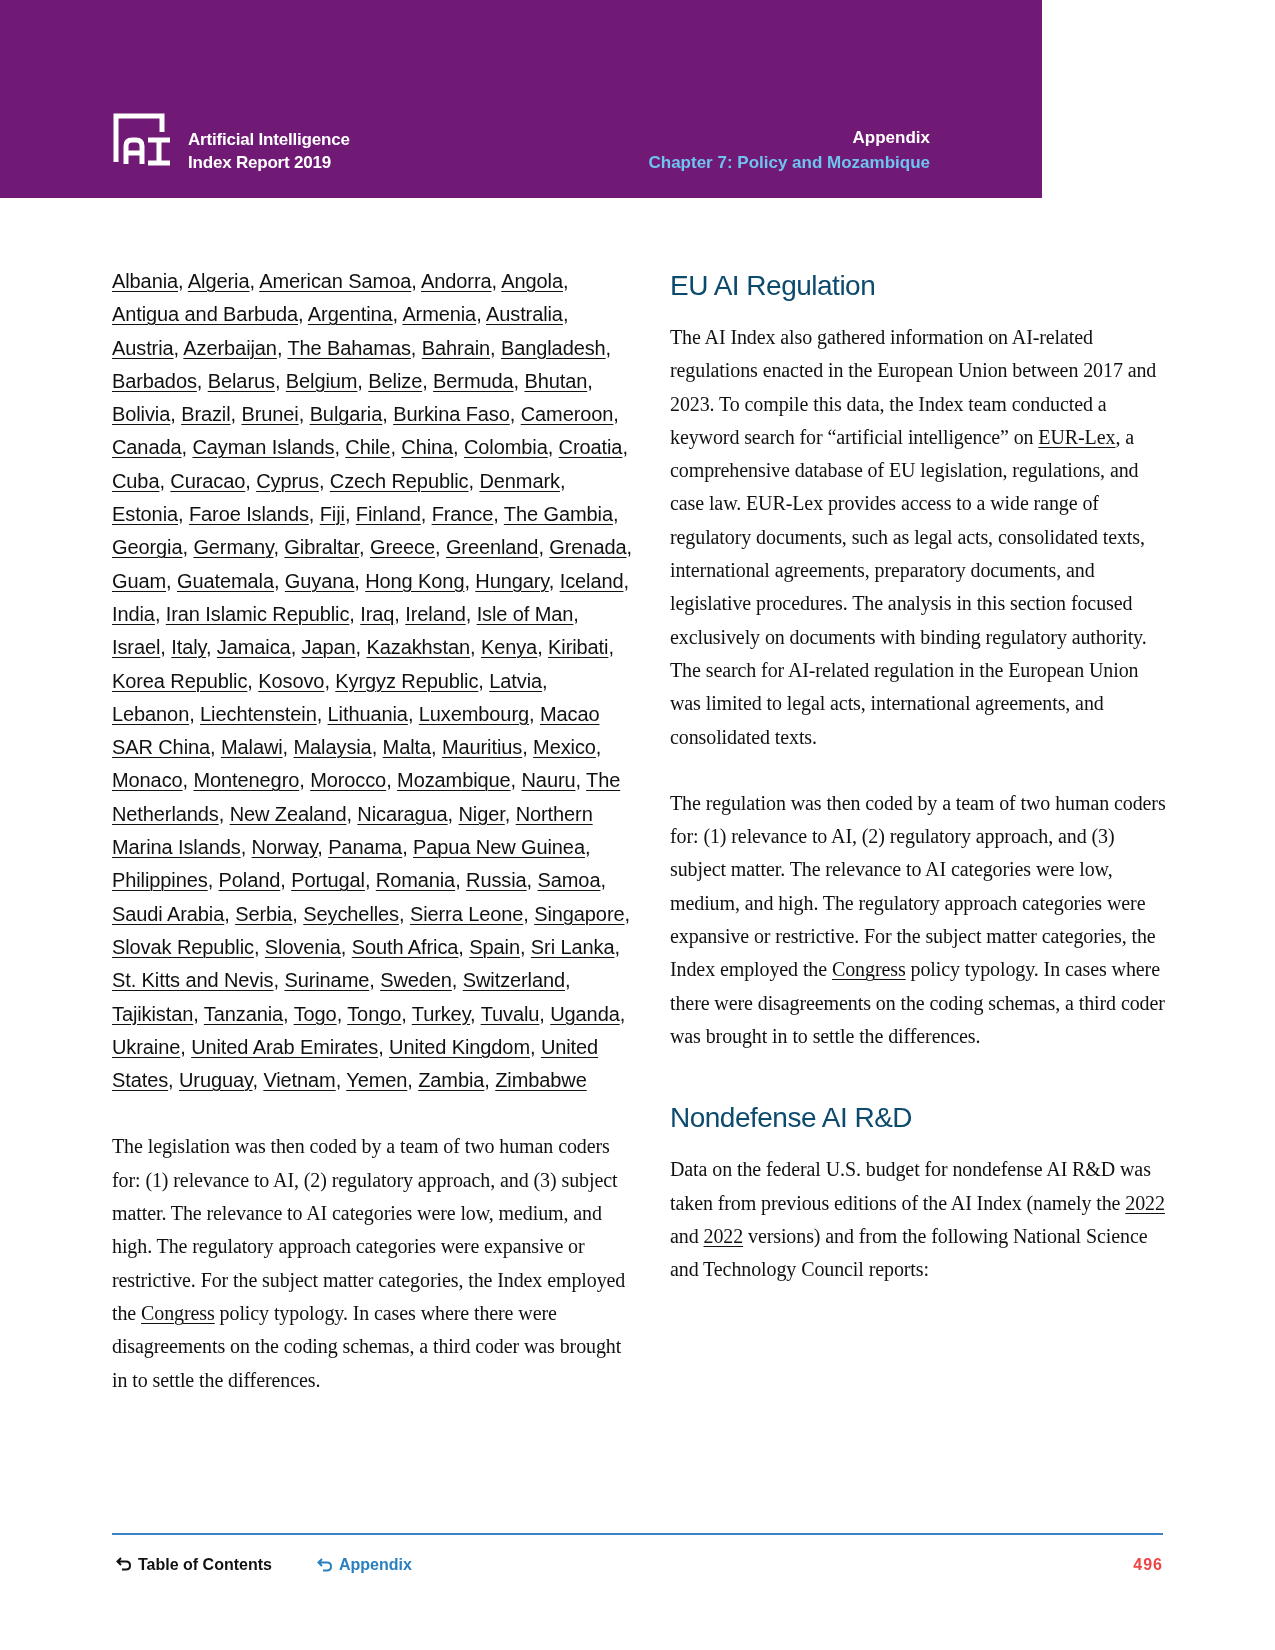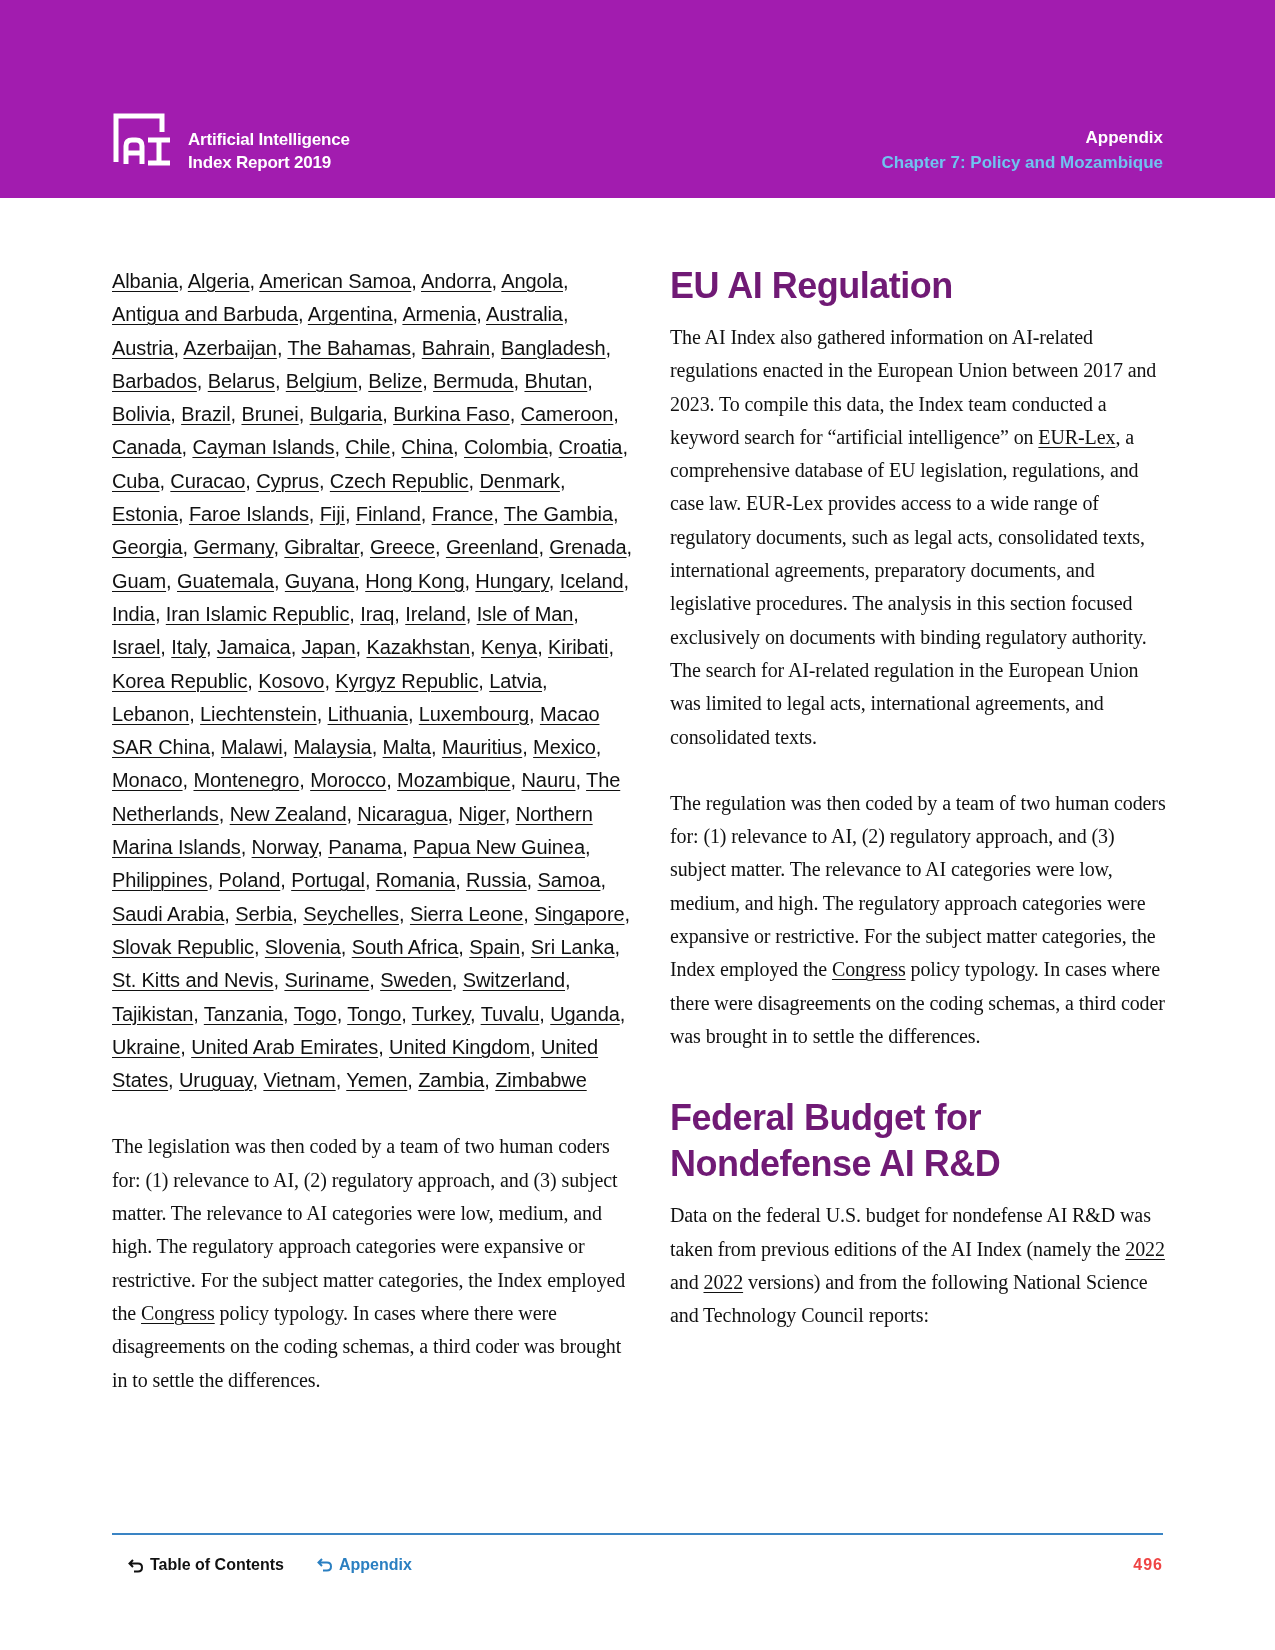--- a/index.html
+++ b/index.html
@@ -1,41 +1,41 @@
 <!DOCTYPE html>
 <html><head>
 <meta charset="utf-8">
 <style>
   * { box-sizing: border-box; margin: 0; padding: 0; }
   html, body { width: 1275px; height: 1650px; background: #ffffff; }
   body { position: relative; font-family: "Liberation Sans", sans-serif; color: #111111; overflow: hidden; }
 
-  .header { position: absolute; left: 0; top: 0; width: 1275px; height: 198px; background: #a21caf; }
+  .header { position: absolute; left: 0; top: 0; width: 1042px; height: 198px; background: #701a75; }
   .logo { position: absolute; left: 112px; top: 112px; width: 60px; height: 54px; }
   .brand { position: absolute; left: 188px; top: 128px; color: #ffffff; font-weight: bold; font-size: 17px; line-height: 23px; letter-spacing: -0.2px; }
   .header-right { position: absolute; right: 112px; top: 125px; text-align: right; font-weight: bold; font-size: 17px; line-height: 25px; }
   .header-right .section { color: #ffffff; }
   .header-right .chapter { color: #6fc3f0; }
 
   .col-left { position: absolute; left: 112px; top: 265px; width: 520px; }
   .col-right { position: absolute; left: 670px; top: 265px; width: 500px; }
 
   .text { font-size: 20px; line-height: 33.3px; color: #111111; letter-spacing: -0.1px; font-family: Liberation Serif, serif; }
   .text a, .countries a { color: #111111; text-decoration: underline; text-underline-offset: 3px; text-decoration-thickness: 1px; }
 
   .countries { font-size: 20px; line-height: 33.3px; letter-spacing: -0.1px; }
   .gap { height: 33px; }
 
-  h2.section-title { font-weight: bold; color: #701a75; font-size: 36px; line-height: 46px; letter-spacing: -0.5px; }
+  h2.section-title { font-weight: normal; color: #0c4a6e; font-size: 28px; line-height: 46px; letter-spacing: -0.5px; }
   h2.t1 { margin-top: -2px; margin-bottom: 12px; }
   h2.t2 { margin-bottom: 12px; }
 
   .footer-rule { position: absolute; left: 112px; top: 1533px; width: 1051px; height: 2px; background: #3a84c4; }
   .footer { position: absolute; left: 112px; top: 1556px; width: 1051px; height: 24px; font-weight: bold; font-size: 16px; }
-  .footer .toc { position: absolute; left: 16px; top: 0; color: #111111; text-decoration: none; display: flex; align-items: flex-end; gap: 6px; }
+  .footer .toc { position: absolute; left: 4px; top: 0; color: #111111; text-decoration: none; display: flex; align-items: flex-start; gap: 6px; }
   .footer .appx { position: absolute; left: 205px; top: 0; color: #2a7fc1; text-decoration: none; display: flex; align-items: center; gap: 6px; }
   .footer .page { position: absolute; right: 0; top: 0; color: #ef4444; letter-spacing: 1px; text-align: center; }
   .ret-icon { display: inline-block; width: 16px; height: 16px; }
 </style>
 </head>
 <body>
 
 <div class="header">
   <svg class="logo" viewBox="0 0 60 54">
     <path d="M4 50 V4 H50 V20" fill="none" stroke="#ffffff" stroke-width="5"></path>
@@ -58,21 +58,20 @@
   <p class="text"><span>The legislation was then coded by a team of two human coders for: (1) relevance to AI, (2) regulatory approach, and (3) subject matter. The relevance to AI categories were low, medium, and high. The regulatory approach categories were expansive or restrictive. For the subject matter categories, the Index employed the </span><a href="#">Congress</a><span> policy typology. In cases where there were disagreements on the coding schemas, a third coder was brought in to settle the differences.</span></p>
 </div>
 
 <div class="col-right">
   <h2 class="section-title t1">EU AI Regulation</h2>
   <p class="text"><span>The AI Index also gathered information on AI-related regulations enacted in the European Union between 2017 and 2023. To compile this data, the Index team conducted a keyword search for “artificial intelligence” on </span><a href="#">EUR-Lex</a><span>, a comprehensive database of EU legislation, regulations, and case law. EUR-Lex provides access to a wide range of regulatory documents, such as legal acts, consolidated texts, international agreements, preparatory documents, and legislative procedures. The analysis in this section focused exclusively on documents with binding regulatory authority. The search for AI-related regulation in the European Union was limited to legal acts, international agreements, and consolidated texts.</span></p>
   <div class="gap"></div>
   <p class="text"><span>The regulation was then coded by a team of two human coders for: (1) relevance to AI, (2) regulatory approach, and (3) subject matter. The relevance to AI categories were low, medium, and high. The regulatory approach categories were expansive or restrictive. For the subject matter categories, the Index employed the </span><a href="#">Congress</a><span> policy typology. In cases where there were disagreements on the coding schemas, a third coder was brought in to settle the differences.</span></p>
   <div style="height:42px"></div>
   <h2 class="section-title t2">
-    <span style="display:block">Federal Budget for</span>
     <span style="display:block">Nondefense AI R&amp;D</span>
   </h2>
   <p class="text"><span>Data on the federal U.S. budget for nondefense AI R&amp;D was taken from previous editions of the AI Index (namely the </span><a href="#">2022</a><span> and </span><a href="#">2022</a><span> versions) and from the following National Science and Technology Council reports:</span></p>
 </div>
 
 <div class="footer-rule"></div>
 <div class="footer">
   <a href="#" class="toc">
     <svg class="ret-icon" viewBox="0 0 16 16">
         <path d="M5 2 L1.5 5.5 L5 9 M1.5 5.5 H10 Q14 5.5 14 9.5 Q14 13.5 10 13.5 H6" fill="none" stroke="#111111" stroke-width="2"></path>

